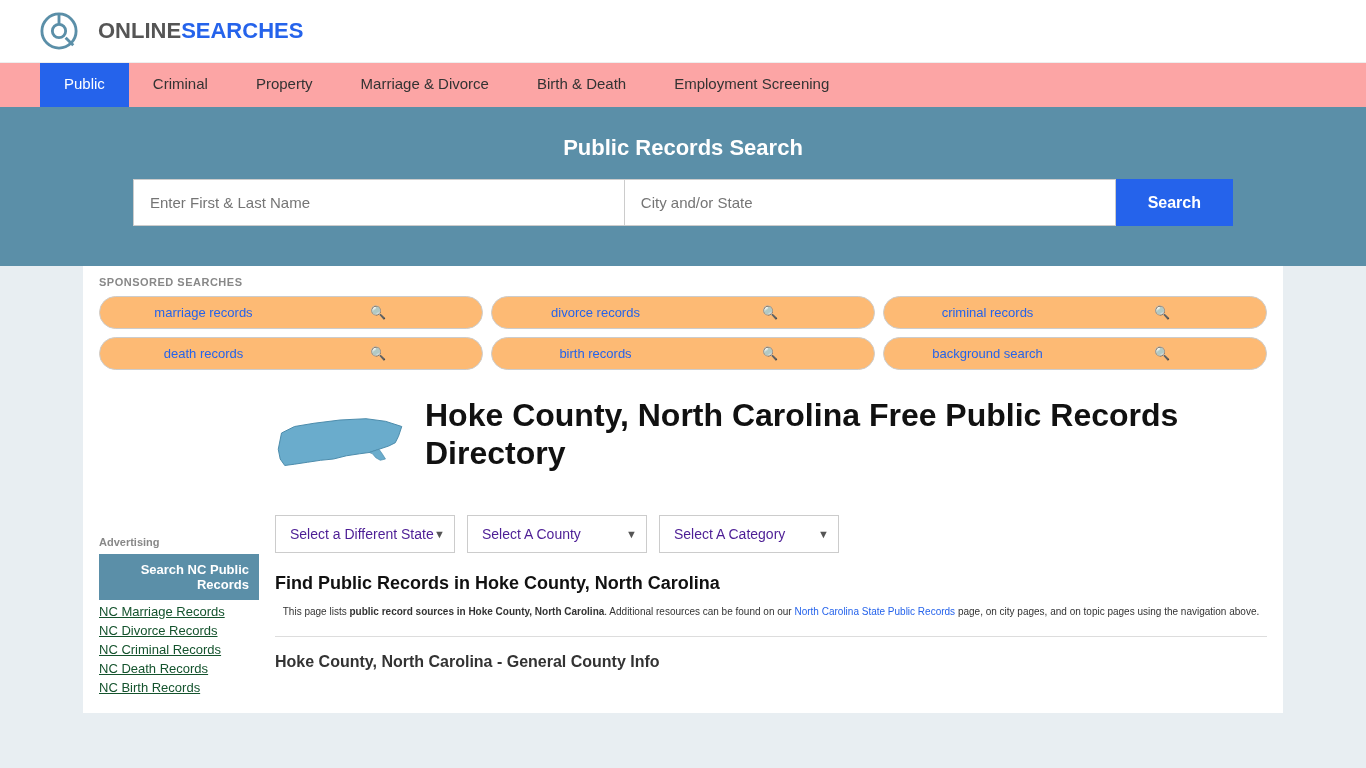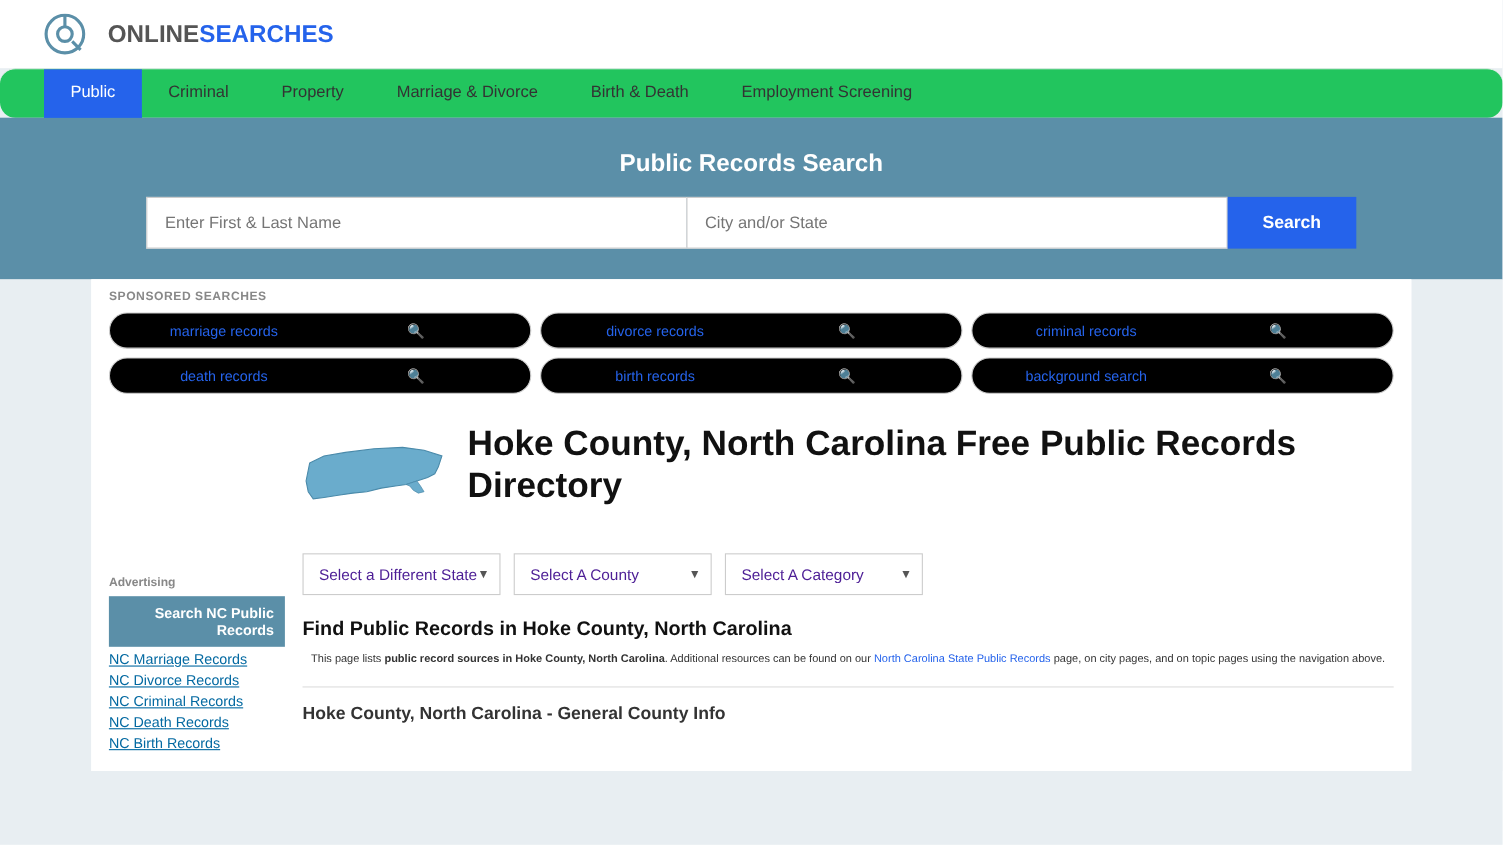--- a/index.html
+++ b/index.html
@@ -6,43 +6,43 @@
     body { font-family: Arial, sans-serif; background: #e8eef2; font-size: 14px; color: #333; }
 
     
     .header { background: #fff; padding: 12px 40px; display: flex; align-items: center; }
     .logo-area { display: flex; align-items: center; gap: 20px; }
     .logo-icon { width: 38px; height: 38px; }
     .logo-online { color: #555; }
     .logo-searches { color: #2563eb; }
 
     
-    nav { background: #22c55e; border-top: 1px solid #eee; padding: 0 40px; display: flex; gap: 0; border-radius: 14px; }
+    nav { background: #fca5a5; border-top: 1px solid #eee; padding: 0 40px; display: flex; gap: 0; }
     .nav-item { padding: 12px 24px; cursor: pointer; font-size: 15px; color: #333; text-decoration: none; border-bottom: 3px solid transparent; }
     .nav-item.active { background: #2563eb; color: #fff; border-bottom: 3px solid #2563eb; }
 
     
     .search-banner { background: #5b8fa8; padding: 28px 40px; }
     .search-banner h2 { text-align: center; color: #fff; font-size: 22px; font-weight: bold; margin-bottom: 18px; }
-    .search-row { display: flex; gap: 0; max-width: 1100px; margin: 0 auto; border-radius: 22px; }
+    .search-row { display: flex; gap: 0; max-width: 1100px; margin: 12px auto; border-radius: 22px; }
     .search-input { flex: 1; padding: 14px 16px; font-size: 15px; border: 1px solid #ccc; outline: none; color: #999; }
     .search-input:first-child { border-right: none; }
     .search-btn { background: #2563eb; color: #fff; border: none; padding: 14px 32px; font-size: 16px; font-weight: bold; cursor: pointer; white-space: nowrap; }
 
     
     .sidebar { width: 160px; flex-shrink: 0; }
     .sidebar-ad-label { font-size: 11px; color: #888; margin-bottom: 6px; font-weight: bold; }
     .sidebar-ad-item { background: #5b8fa8; color: #fff; padding: 8px 10px; font-size: 13px; font-weight: bold; margin-bottom: 2px; cursor: pointer; text-align: right; }
-    .sidebar-link { color: #0369a1; font-size: 13px; display: block; padding: 2px 0; text-decoration: underline; cursor: pointer; }
+    .sidebar-link { color: #14532d; font-size: 13px; display: block; padding: 2px 0; text-decoration: underline; cursor: pointer; }
 
     
     .sponsored { padding: 10px 16px; background: #fff; }
     .sponsored-label { font-size: 11px; color: #888; font-weight: bold; margin-bottom: 8px; letter-spacing: 0.5px; }
     .sponsored-grid { display: grid; grid-template-columns: 1fr 1fr 1fr; gap: 8px; }
-    .sponsored-pill { border: 1px solid #ccc; border-radius: 20px; padding: 8px 16px; display: flex; align-items: center; justify-content: space-between; background: #000000; cursor: pointer; }
+    .sponsored-pill { border: 1px solid #ccc; border-radius: 20px; padding: 8px 16px; display: flex; align-items: center; justify-content: space-between; background: #fdba74; cursor: pointer; }
     .sponsored-pill span { color: #2563eb; font-size: 13px; flex: 1; text-align: center; }
     .search-icon { color: #888; font-size: 14px; }
 
     
     .directory { padding: 20px 20px; }
     .directory-top { display: flex; gap: 20px; align-items: flex-start; margin-bottom: 16px; }
     .state-map { width: 130px; flex-shrink: 0; }
     .state-map svg { width: 130px; height: 100px; }
     .directory-title { font-size: 32px; font-weight: bold; color: #111; line-height: 1.2; }
     .selects-row { display: flex; gap: 12px; margin-bottom: 20px; }

